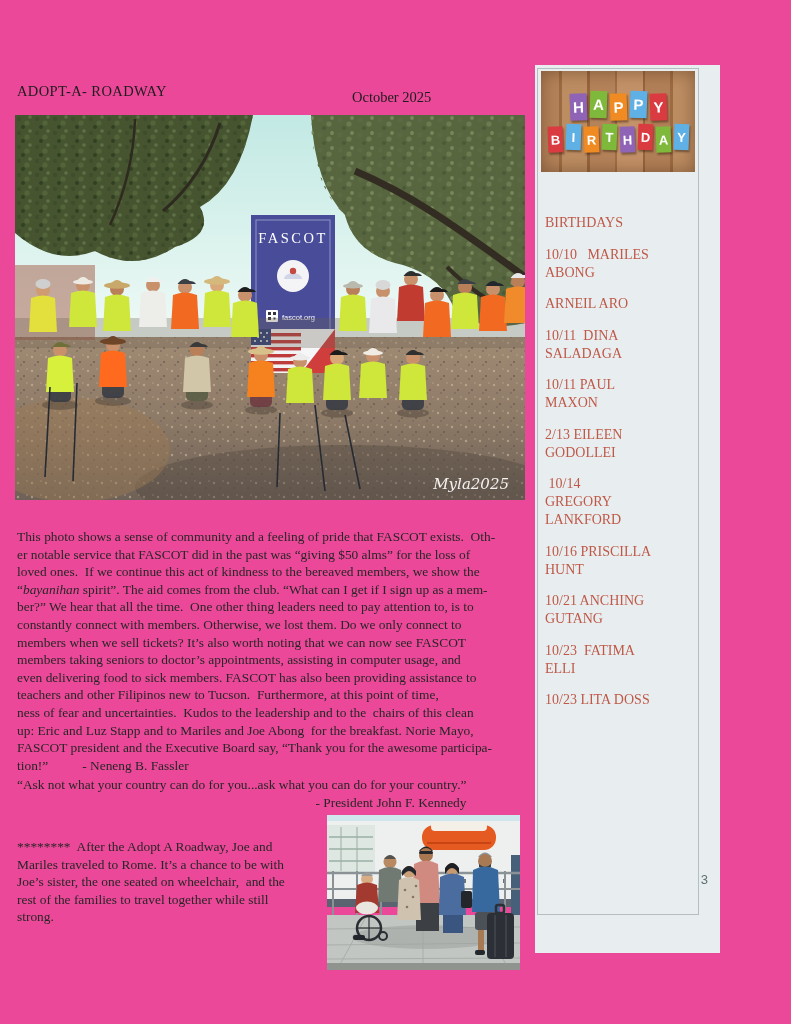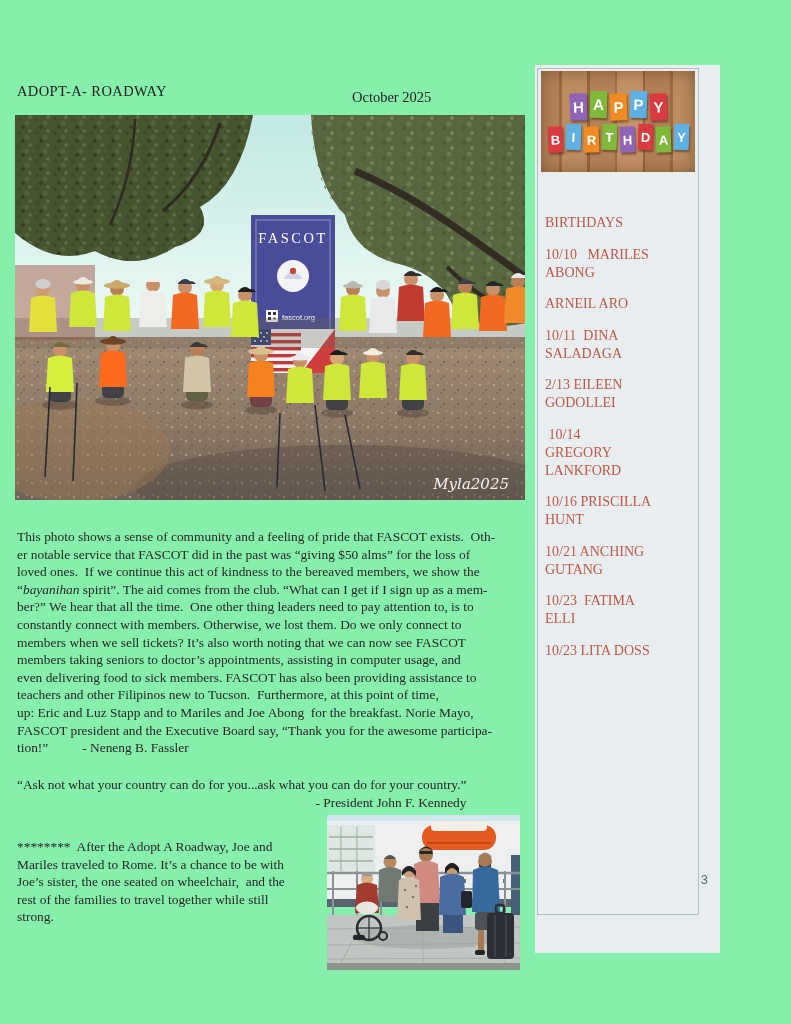--- a/index.html
+++ b/index.html
@@ -1,16 +1,16 @@
 <!DOCTYPE html>
 <html><head>
 <meta charset="utf-8">
 <style>
   html,body{margin:0;padding:0;background:#fff;}
-  #page{position:relative;width:791px;height:1024px;background:#86efac;overflow:hidden;
+  #page{position:relative;width:791px;height:1024px;background:#ec4899;overflow:hidden;
         font-family:"Liberation Serif", serif;color:#262626;}
   .abs{position:absolute;}
   #header-left{left:17px;top:83px;font-size:14.5px;letter-spacing:.4px;color:#1c1c1c;}
   #header-right{left:352px;top:89px;font-size:14.5px;color:#1c1c1c;}
   #main-photo{left:15px;top:115px;}
   #article{left:17px;top:528px;width:520px;font-size:13.4px;}
   .al{white-space:pre;line-height:17.6px;}
   .it{font-style:italic;}
   .attrib{margin-left:34px;}
   #quote{left:17px;top:776px;font-size:13.4px;text-align:right;}
@@ -230,20 +230,21 @@
     <div class="al">This photo shows a sense of community and a feeling of pride that FASCOT exists.  Oth-</div>
     <div class="al">er notable service that FASCOT did in the past was “giving $50 alms” for the loss of</div>
     <div class="al">loved ones.  If we continue this act of kindness to the bereaved members, we show the</div>
     <div class="al"><span>“</span><span class="it">bayanihan</span><span> spirit”. The aid comes from the club. “What can I get if I sign up as a mem-</span></div>
     <div class="al">ber?” We hear that all the time.  One other thing leaders need to pay attention to, is to</div>
     <div class="al">constantly connect with members. Otherwise, we lost them. Do we only connect to</div>
     <div class="al">members when we sell tickets? It’s also worth noting that we can now see FASCOT</div>
     <div class="al">members taking seniors to doctor’s appointments, assisting in computer usage, and</div>
     <div class="al">even delivering food to sick members. FASCOT has also been providing assistance to</div>
     <div class="al">teachers and other Filipinos new to Tucson.  Furthermore, at this point of time,</div>
+    <div class="al">ness of fear and uncertainties.  Kudos to the leadership and to the  chairs of this clean</div>
     <div class="al">up: Eric and Luz Stapp and to Mariles and Joe Abong  for the breakfast. Norie Mayo,</div>
     <div class="al">FASCOT president and the Executive Board say, “Thank you for the awesome participa-</div>
     <div class="al"><span>tion!”</span><span class="attrib">- Neneng B. Fassler</span></div>
   </div>
 
   <div class="abs" id="quote">
     <div class="al">“Ask not what your country can do for you...ask what you can do for your country.”</div>
     <div class="al q2">- President John F. Kennedy</div>
   </div>
 
@@ -372,20 +373,24 @@
             <div class="bl">ABONG</div>
           </div>
         <div class="bday-entry">
             <div class="bl">ARNEIL ARO</div>
           </div>
         <div class="bday-entry">
             <div class="bl">10/11  DINA</div>
             <div class="bl">SALADAGA</div>
           </div>
         <div class="bday-entry">
+            <div class="bl">10/11 PAUL</div>
+            <div class="bl">MAXON</div>
+          </div>
+        <div class="bday-entry">
             <div class="bl">2/13 EILEEN</div>
             <div class="bl">GODOLLEI</div>
           </div>
         <div class="bday-entry">
             <div class="bl"> 10/14</div>
             <div class="bl">GREGORY</div>
             <div class="bl">LANKFORD</div>
           </div>
         <div class="bday-entry">
             <div class="bl">10/16 PRISCILLA</div>

